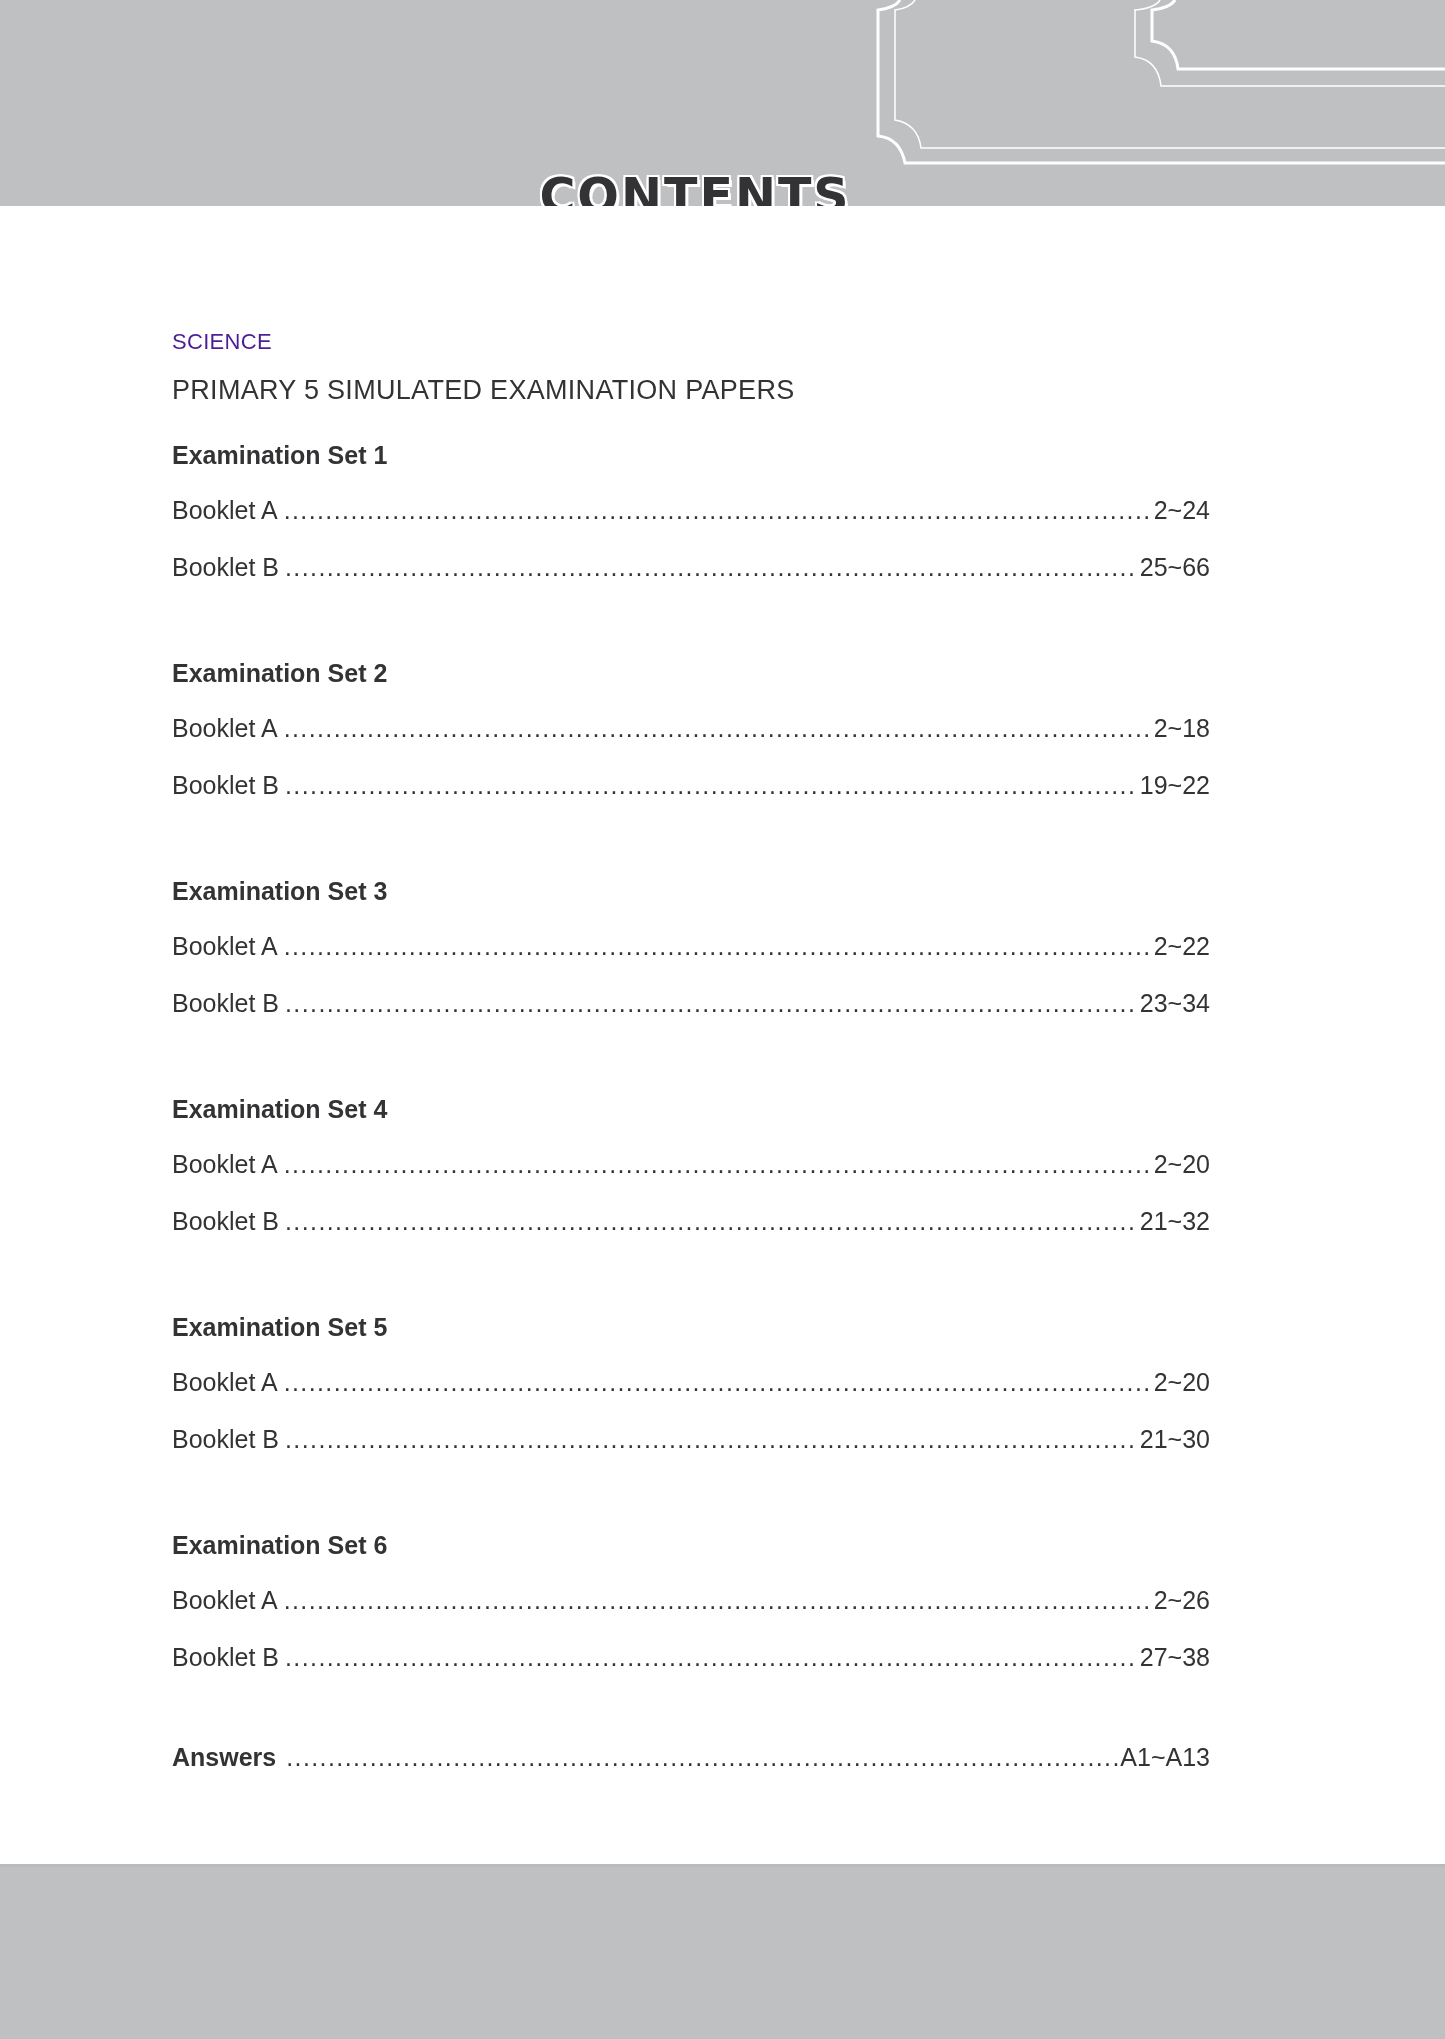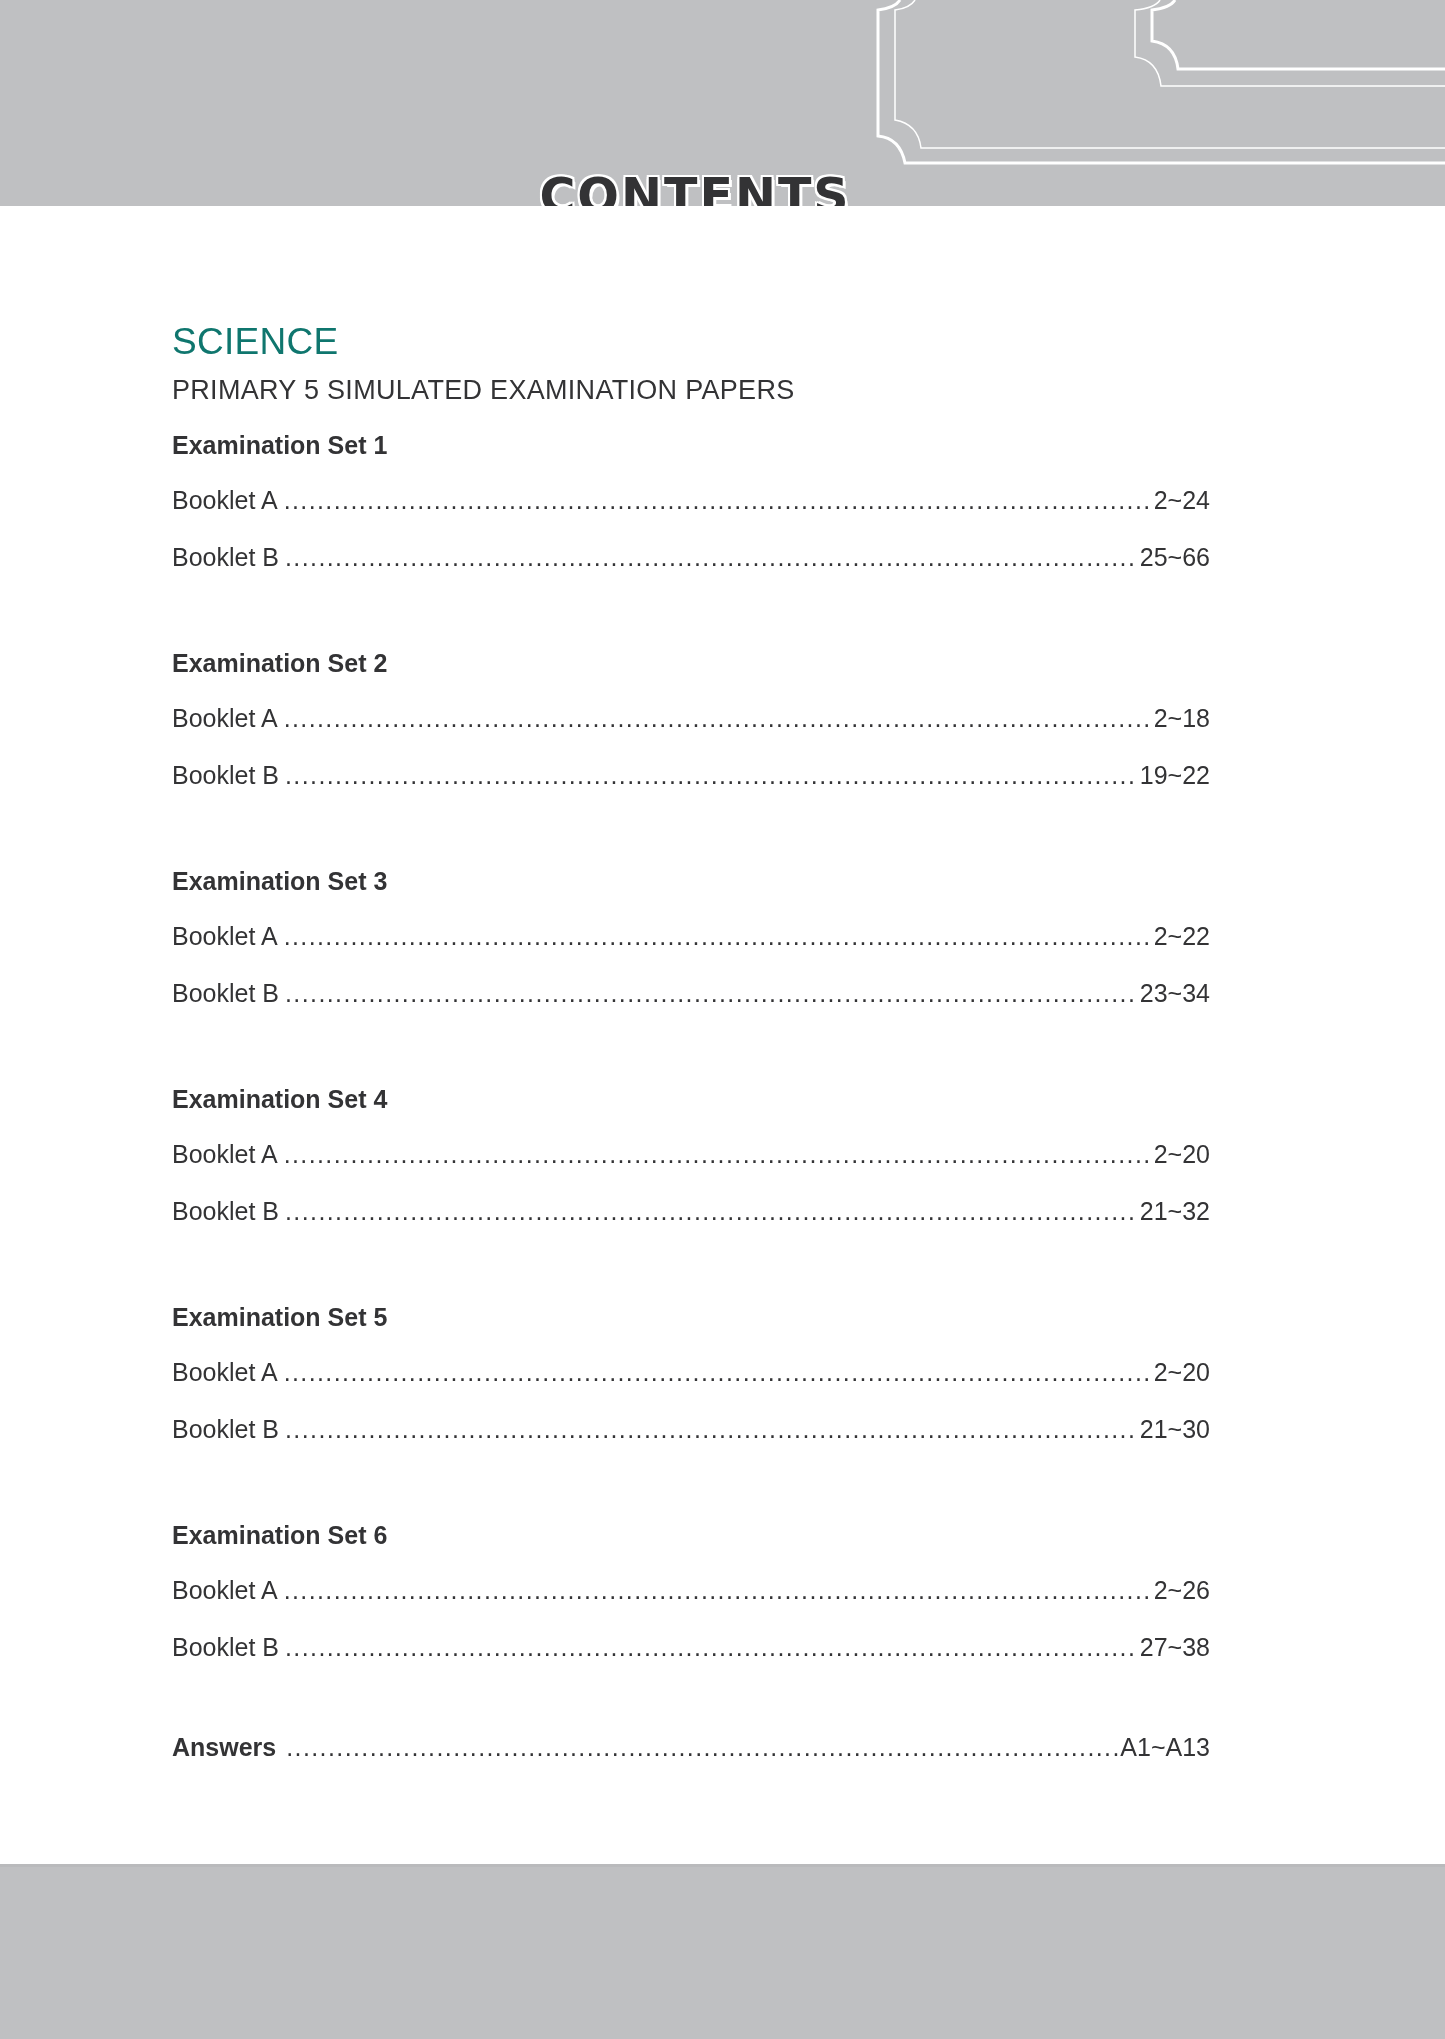--- a/index.html
+++ b/index.html
@@ -51,37 +51,37 @@
       border-top: 3px solid #b9babc;
       box-sizing: border-box;
     }
     .content {
       position: absolute;
       left: 172px;
       top: 318px;
       width: 1038px;
     }
     .subject {
-      font-size: 37px;
+      font-size: 22px;
       line-height: 48px;
-      color: #0f766e;
+      color: #4c1d95;
       letter-spacing: 0.3px;
     }
     .book-title {
       font-size: 27px;
       line-height: 48px;
       color: #333335;
       letter-spacing: 0.3px;
     }
     .set-block { margin-top: 0; }
     .set-heading {
       font-size: 25px;
       font-weight: bold;
       line-height: 30px;
-      margin-top: 16px;
+      margin-top: 26px;
       margin-bottom: 25px;
       color: #333335;
     }
     .set-block + .set-block .set-heading { margin-top: 49px; }
     .toc-row {
       display: flex;
       align-items: baseline;
       font-size: 25px;
       line-height: 30px;
       height: 57px;

